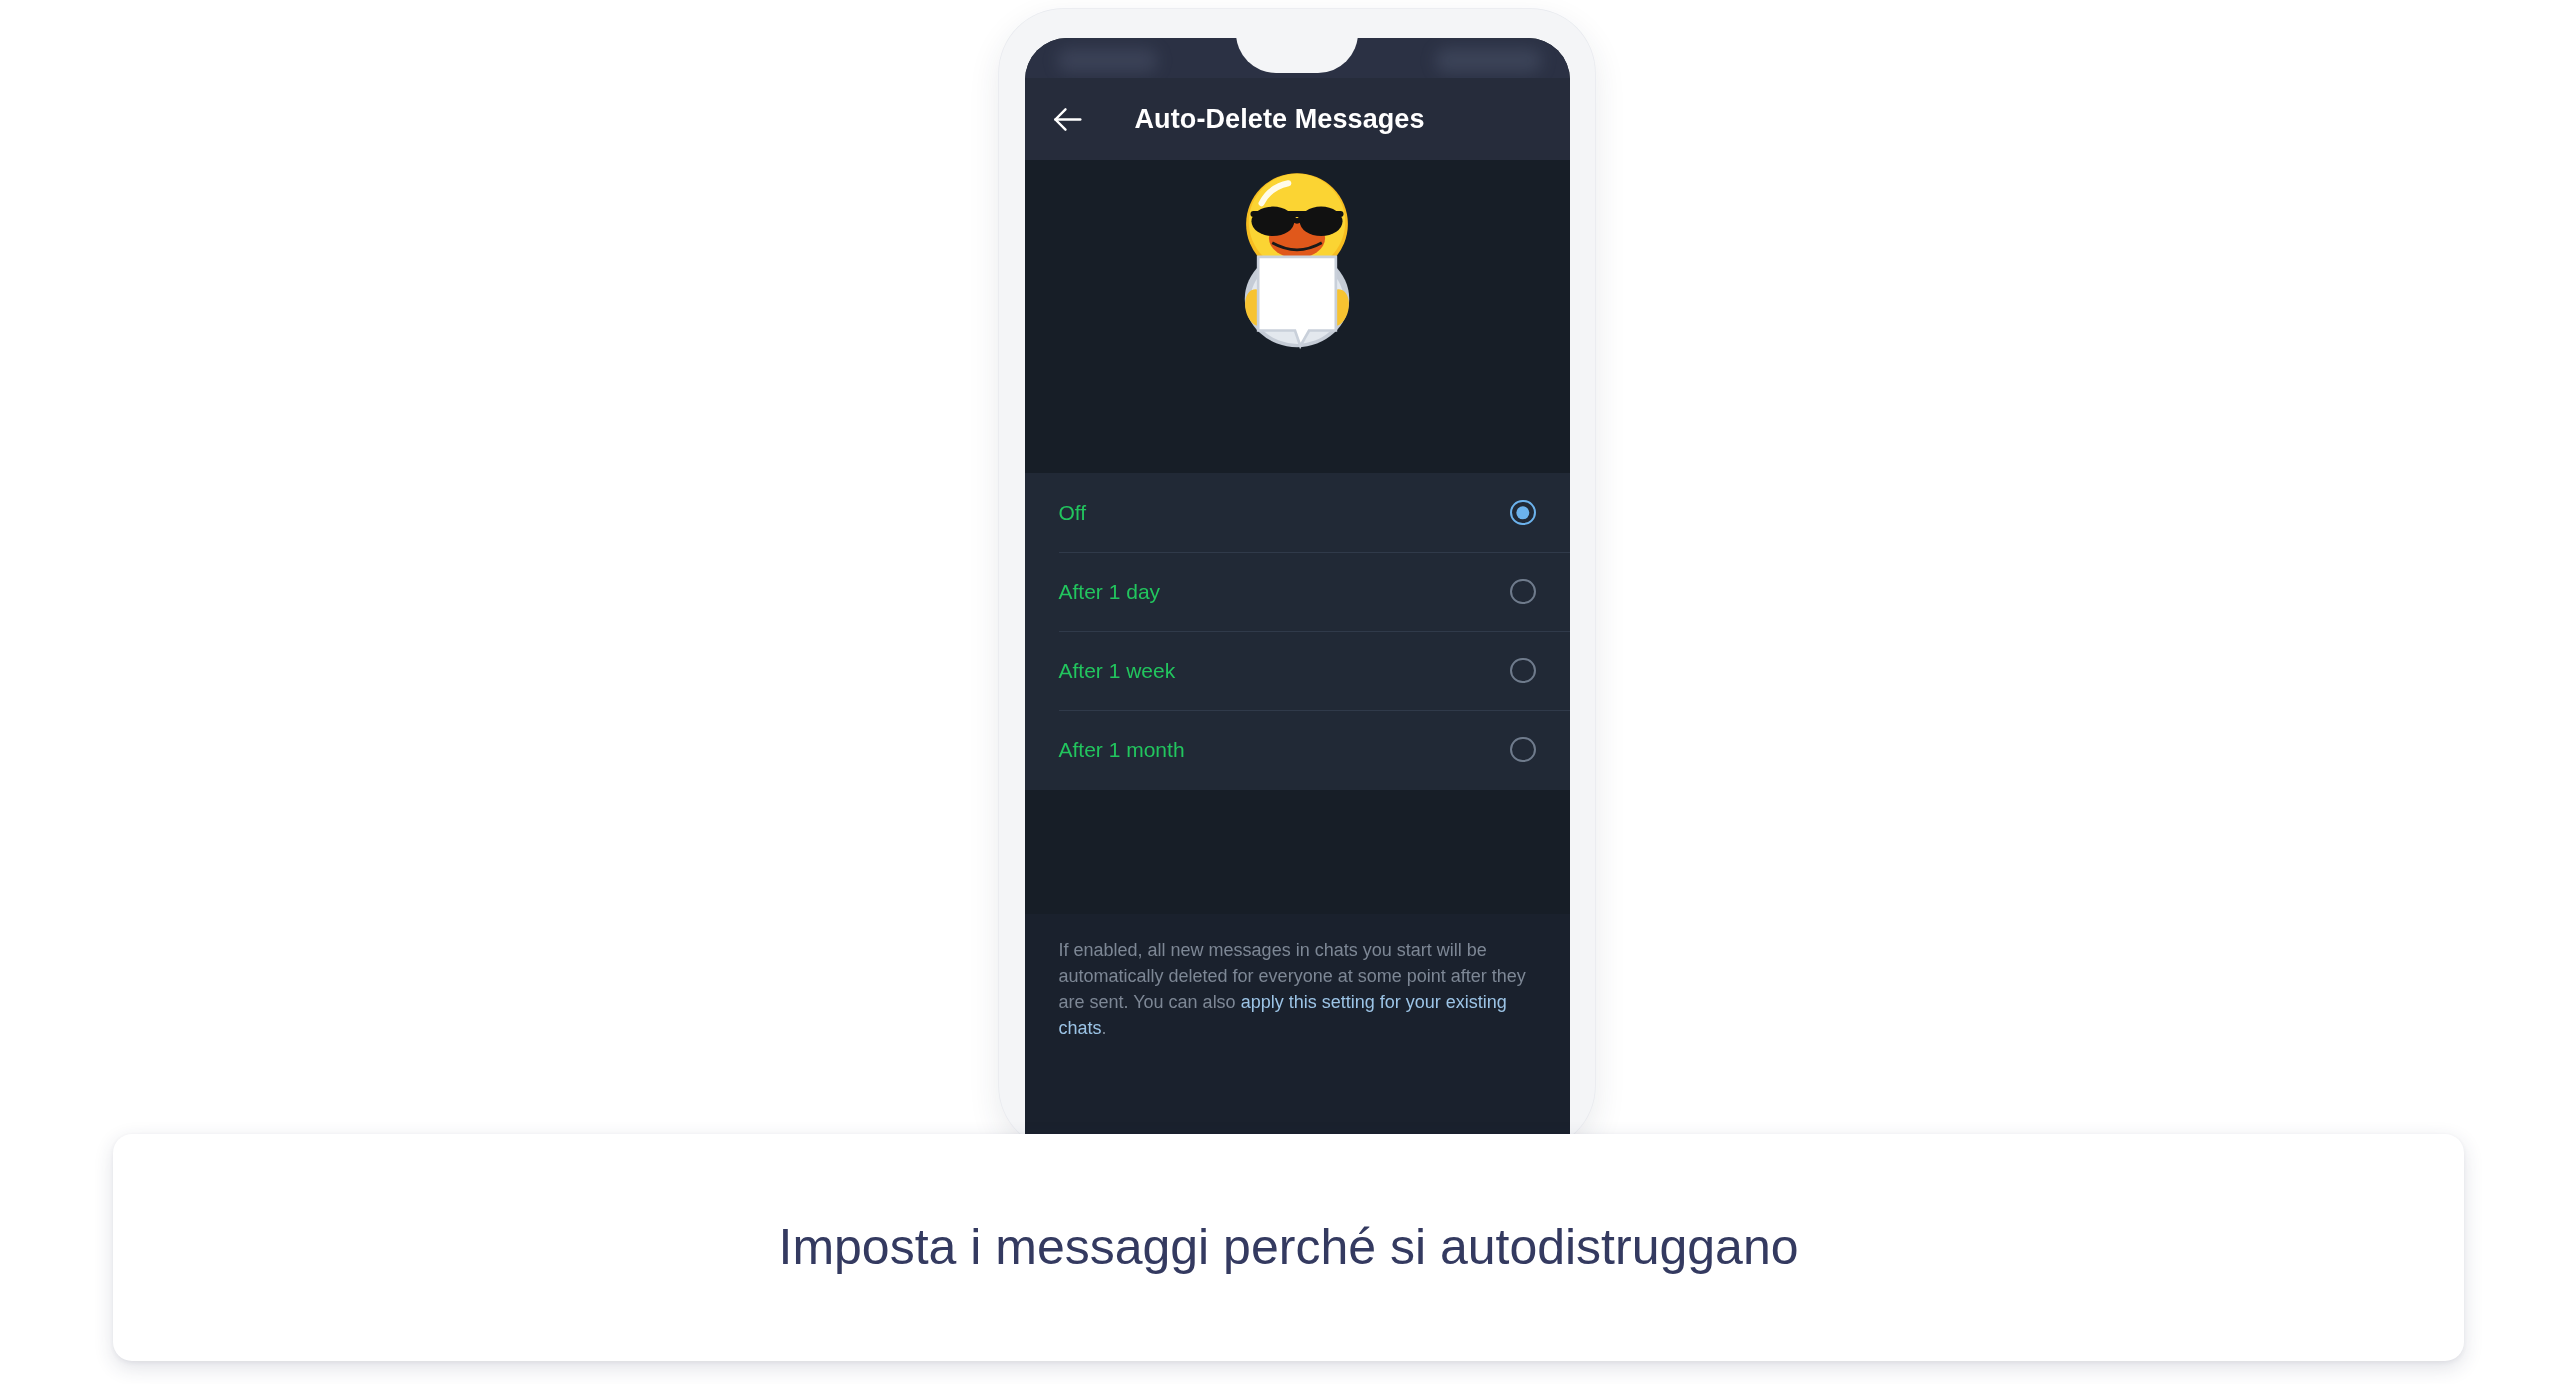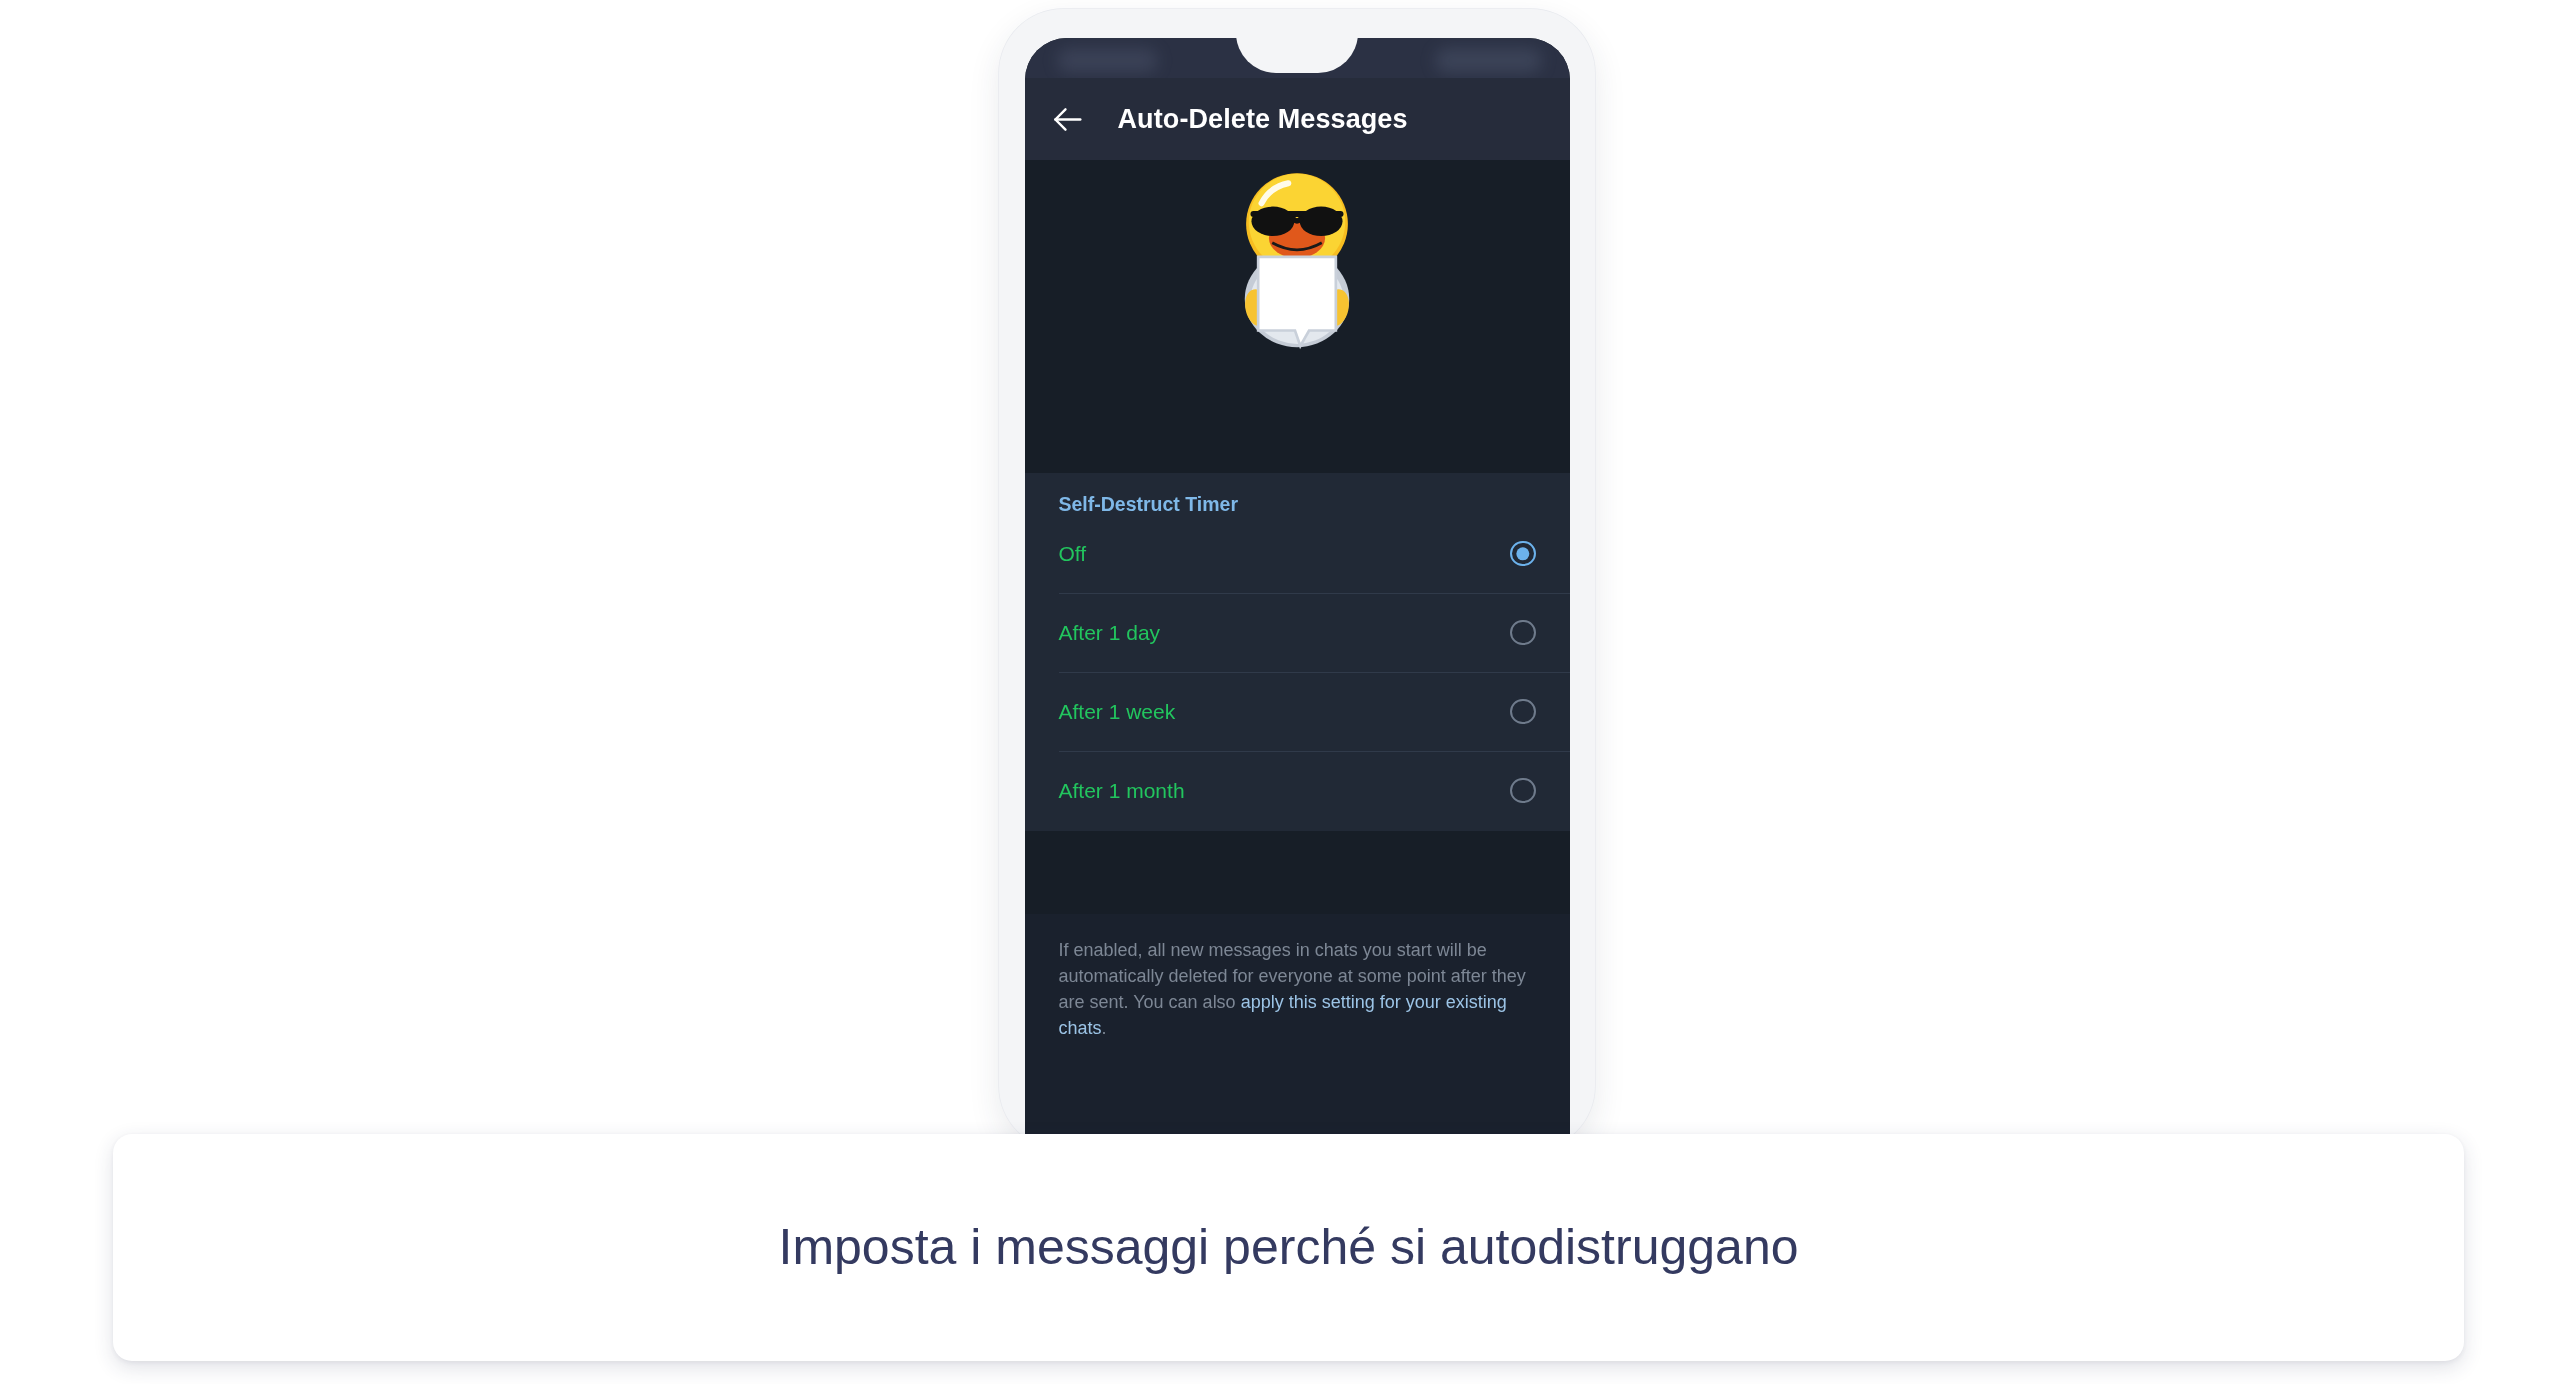--- a/index.html
+++ b/index.html
@@ -99,21 +99,21 @@
     align-items: center;
     justify-content: center;
     flex: none;
   }
   #back-button svg { display: block; }
   #header-title {
     color: #ffffff;
     font-size: 27px;
     font-weight: bold;
     letter-spacing: 0.1px;
-    margin-left: 19px;
+    margin-left: 36px;
     white-space: nowrap;
   }
 
   
   #hero-area {
     position: absolute;
     left: 0;
     top: 122px;
     width: 100%;
     height: 111px;
@@ -286,21 +286,20 @@
 
           <ellipse cx="56" cy="228" rx="18" ry="28" fill="#f7c331" transform="rotate(-12 56 228)"></ellipse>
           <ellipse cx="174" cy="228" rx="18" ry="28" fill="#f7c331" transform="rotate(12 174 228)"></ellipse>
 
           <path d="M57 152 H173 V262 H133 L120 285 L112 262 H57 Z" fill="#ffffff" stroke="#c9d0da" stroke-width="4"></path>
         </svg>
       </div>
     </div>
 
     <div id="settings-section">
-      <div id="section-title">Self-Destruct Timer</div>
 
       <div class="option-row">
         <span class="option-label">Off</span>
         <span class="radio selected"></span>
       </div>
 
       <div class="option-row">
         <span class="option-label">After 1 day</span>
         <span class="radio"></span>
       </div>

